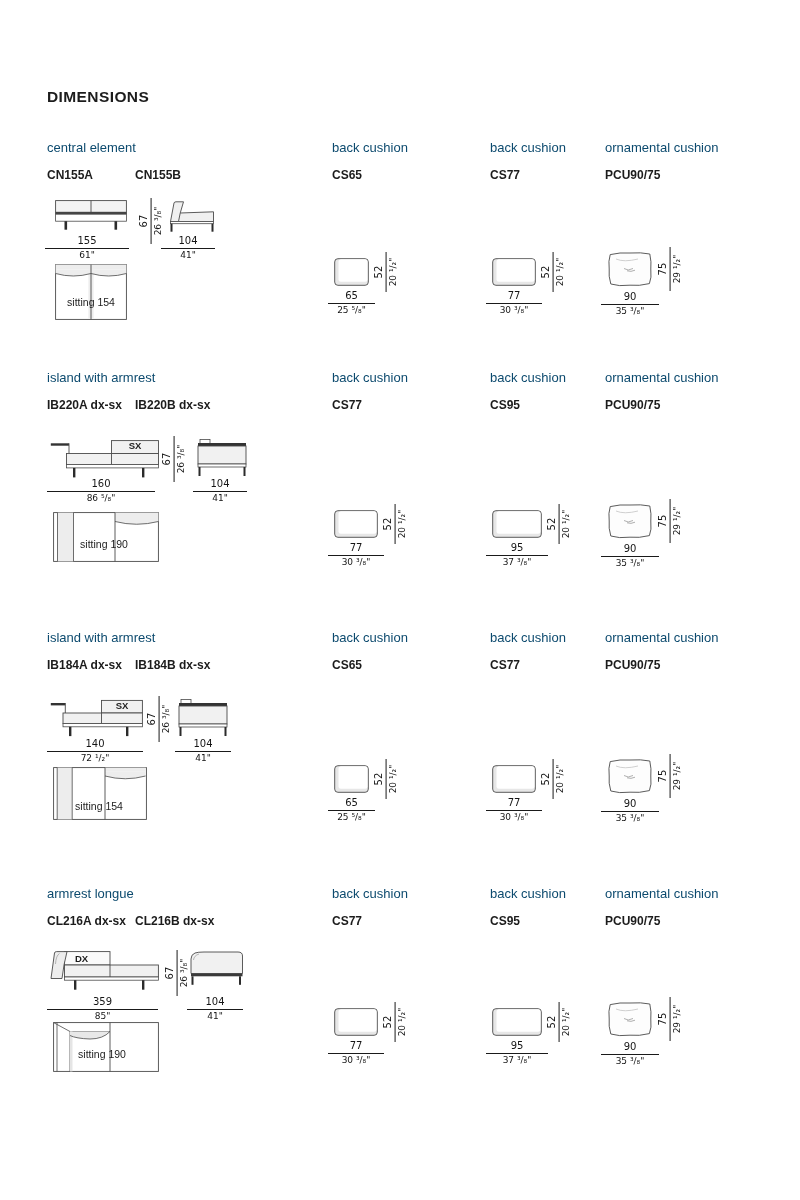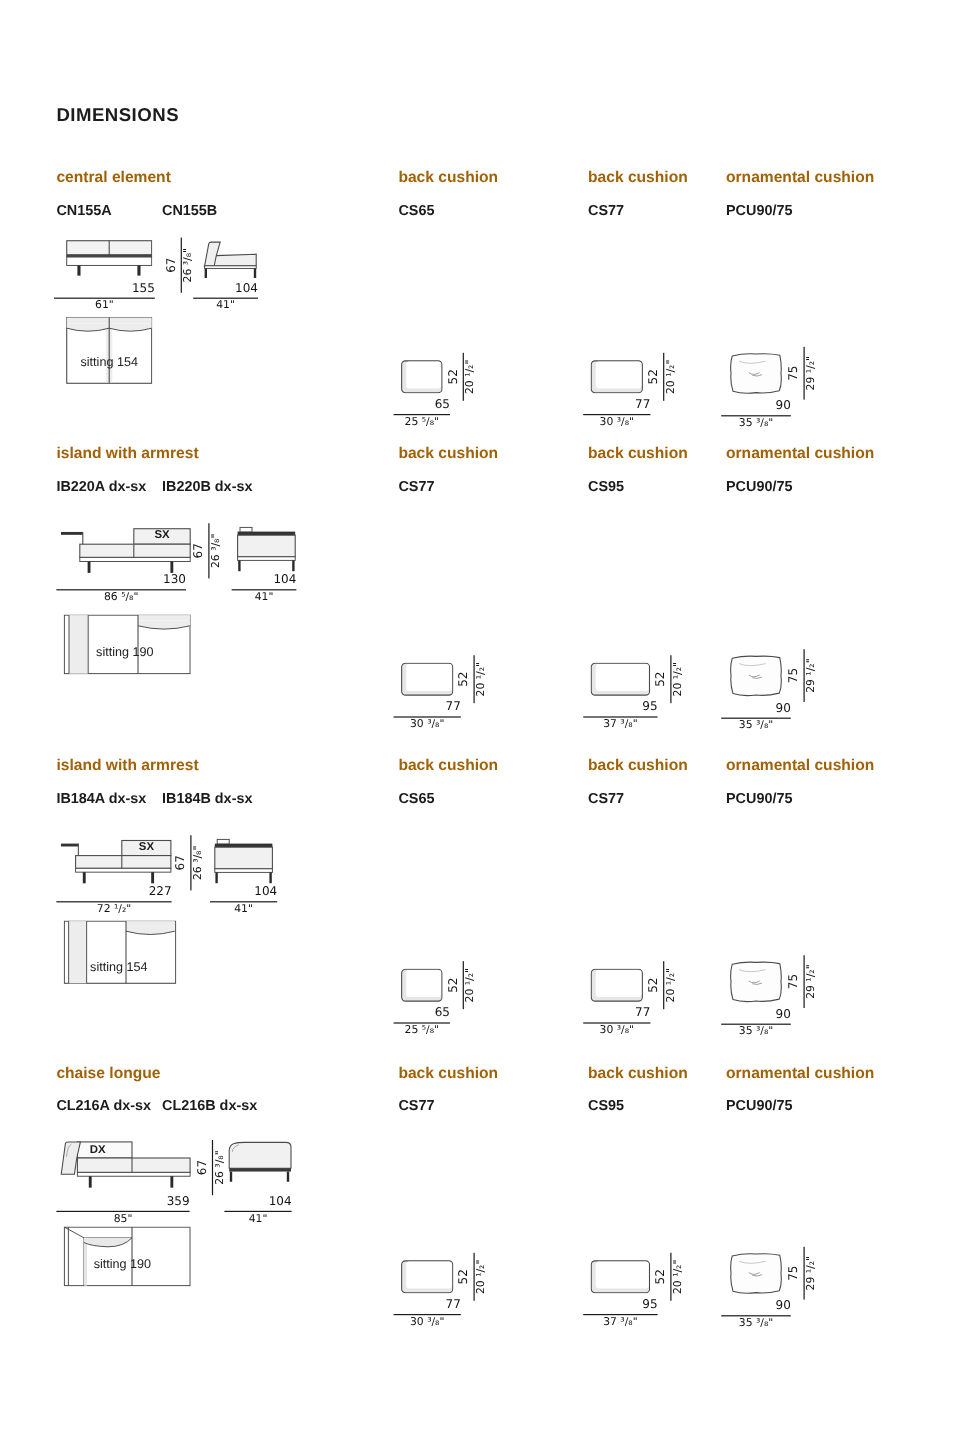--- a/index.html
+++ b/index.html
@@ -7,30 +7,30 @@
   .sheet { position:relative; width:800px; height:1200px; background:#fff;
            font-family:"Liberation Sans", sans-serif; overflow:hidden; }
   .page-title { position:absolute; left:47px; top:88px; font-size:15.5px; font-weight:bold;
                 color:#1c1c1c; letter-spacing:.4px; }
   .row { position:absolute; left:47px; width:745px; height:250px; }
   .col { position:absolute; top:0; }
   .c1 { left:0;     width:275px; }
   .c2 { left:285px; width:150px; }
   .c3 { left:443px; width:145px; }
   .c4 { left:558px; width:155px; }
-  .sec   { font-size:13px; font-weight:bold; color:#a16207; }
+  .sec   { font-size:13px; font-weight:normal; color:#0c4a6e; }
   .codes { position:absolute; top:28px; display:flex; font-size:12px; font-weight:bold; color:#1c1c1c; }
   .codes .a { width:88px; }
   .ccode { position:absolute; top:28px; font-size:12px; font-weight:bold; color:#1c1c1c; }
   .draw  { position:absolute; }
-  .cdraw { position:absolute; left:2px;margin-top:42px; }
+  .cdraw { position:absolute; left:2px; }
   svg { display:block; }
   .hdim { position:absolute; text-align:center; color:#151515; font-size:10px; line-height:1.15;
           font-family:"DejaVu Sans", sans-serif; }
-  .hdim .cm { display:block;text-align:right; }
+  .hdim .cm { display:block; }
   .hdim .ln { display:block; border-top:1px solid #1a1a1a; height:1px; margin-top:1px; }
   .hdim .in { display:block; font-size:9px; padding-top:1px; white-space:nowrap; }
   .vwrap { position:absolute; }
   .vdim { position:absolute; left:50%; top:50%; transform:translate(-50%,-50%) rotate(-90deg);
           text-align:center; color:#151515; font-size:10px; line-height:1.15;
           font-family:"DejaVu Sans", sans-serif; }
   .vdim .cm { display:block; border-bottom:1px solid #1a1a1a; padding-bottom:1px; }
   .vdim .in { display:block; font-size:9px; padding-top:1px; white-space:nowrap; }
   .sitting { position:absolute; text-align:center; font-size:10.5px; color:#222; white-space:nowrap; }
   .badge   { position:absolute; text-align:center; font-size:9.5px; font-weight:bold; color:#1c1c1c; }
@@ -197,21 +197,21 @@
         <svg width="50" height="40" viewBox="0 0 50 40">
           <rect x="3" y="1.5" width="10" height="4" fill="#fff" stroke="#4a4a4a" stroke-width="0.8"></rect>
           <rect x="1" y="5" width="48" height="3" fill="#333"></rect>
           <rect x="1" y="8" width="48" height="18" fill="#f1f1f1" stroke="#4a4a4a" stroke-width="0.9"></rect>
           <rect x="1" y="26" width="48" height="3" fill="#fff" stroke="#4a4a4a" stroke-width="0.8"></rect>
           <rect x="1.5" y="29" width="2" height="9" fill="#2b2b2b"></rect>
           <rect x="46.5" y="29" width="2" height="9" fill="#2b2b2b"></rect>
         </svg>
       </div>
       <div class="hdim" style="left:0;top:108px;width:108px">
-        <span class="cm">130</span>
+        <span class="cm">160</span>
         <span class="ln"></span>
         <span class="in">86 ⁵/₈"</span>
       </div>
       <div class="hdim" style="left:146px;top:108px;width:54px">
         <span class="cm">104</span>
         <span class="ln"></span>
         <span class="in">41"</span>
       </div>
       <div class="draw" style="left:6px;top:142px">
         <svg width="106" height="50" viewBox="0 0 106 50">
@@ -326,21 +326,21 @@
         <svg width="50" height="40" viewBox="0 0 50 40">
           <rect x="3" y="1.5" width="10" height="4" fill="#fff" stroke="#4a4a4a" stroke-width="0.8"></rect>
           <rect x="1" y="5" width="48" height="3" fill="#333"></rect>
           <rect x="1" y="8" width="48" height="18" fill="#f1f1f1" stroke="#4a4a4a" stroke-width="0.9"></rect>
           <rect x="1" y="26" width="48" height="3" fill="#fff" stroke="#4a4a4a" stroke-width="0.8"></rect>
           <rect x="1.5" y="29" width="2" height="9" fill="#2b2b2b"></rect>
           <rect x="46.5" y="29" width="2" height="9" fill="#2b2b2b"></rect>
         </svg>
       </div>
       <div class="hdim" style="left:0;top:108px;width:96px">
-        <span class="cm">227</span>
+        <span class="cm">140</span>
         <span class="ln"></span>
         <span class="in">72 ¹/₂"</span>
       </div>
       <div class="hdim" style="left:128px;top:108px;width:56px">
         <span class="cm">104</span>
         <span class="ln"></span>
         <span class="in">41"</span>
       </div>
       <div class="draw" style="left:6px;top:137px">
         <svg width="94" height="53" viewBox="0 0 94 53">
@@ -420,21 +420,21 @@
           <span class="cm">90</span>
           <span class="ln"></span>
           <span class="in">35 ³/₈"</span>
         </div>
       </div>
     </div>
   </section>
 
   <section class="row" style="top:886px">
     <div class="col c1">
-      <h2 class="sec">chaise longue</h2>
+      <h2 class="sec">armrest longue</h2>
       <div class="codes">
         <span class="a">CL216A dx-sx</span>
         <span class="b">CL216B dx-sx</span>
       </div>
       <div class="draw" style="left:3px;top:64px">
         <svg width="110" height="43" viewBox="0 0 110 43">
           <rect x="14.5" y="1.6" width="45.5" height="13.4" fill="#fafafa" stroke="#4a4a4a" stroke-width="0.9"></rect>
           <rect x="14.5" y="15" width="93.9" height="12" fill="#f1f1f1" stroke="#4a4a4a" stroke-width="0.9"></rect>
           <path d="M1,28.5 L4.5,3 Q4.8,1.6 6.5,1.6 L17,1.6 L14,15 L12,28.5 Z" fill="#ededed" stroke="#4a4a4a" stroke-width="0.9"></path>
           <path d="M5.5,14 Q6,5.5 9.5,3.5" fill="none" stroke="#9a9a9a" stroke-width="0.7"></path>

